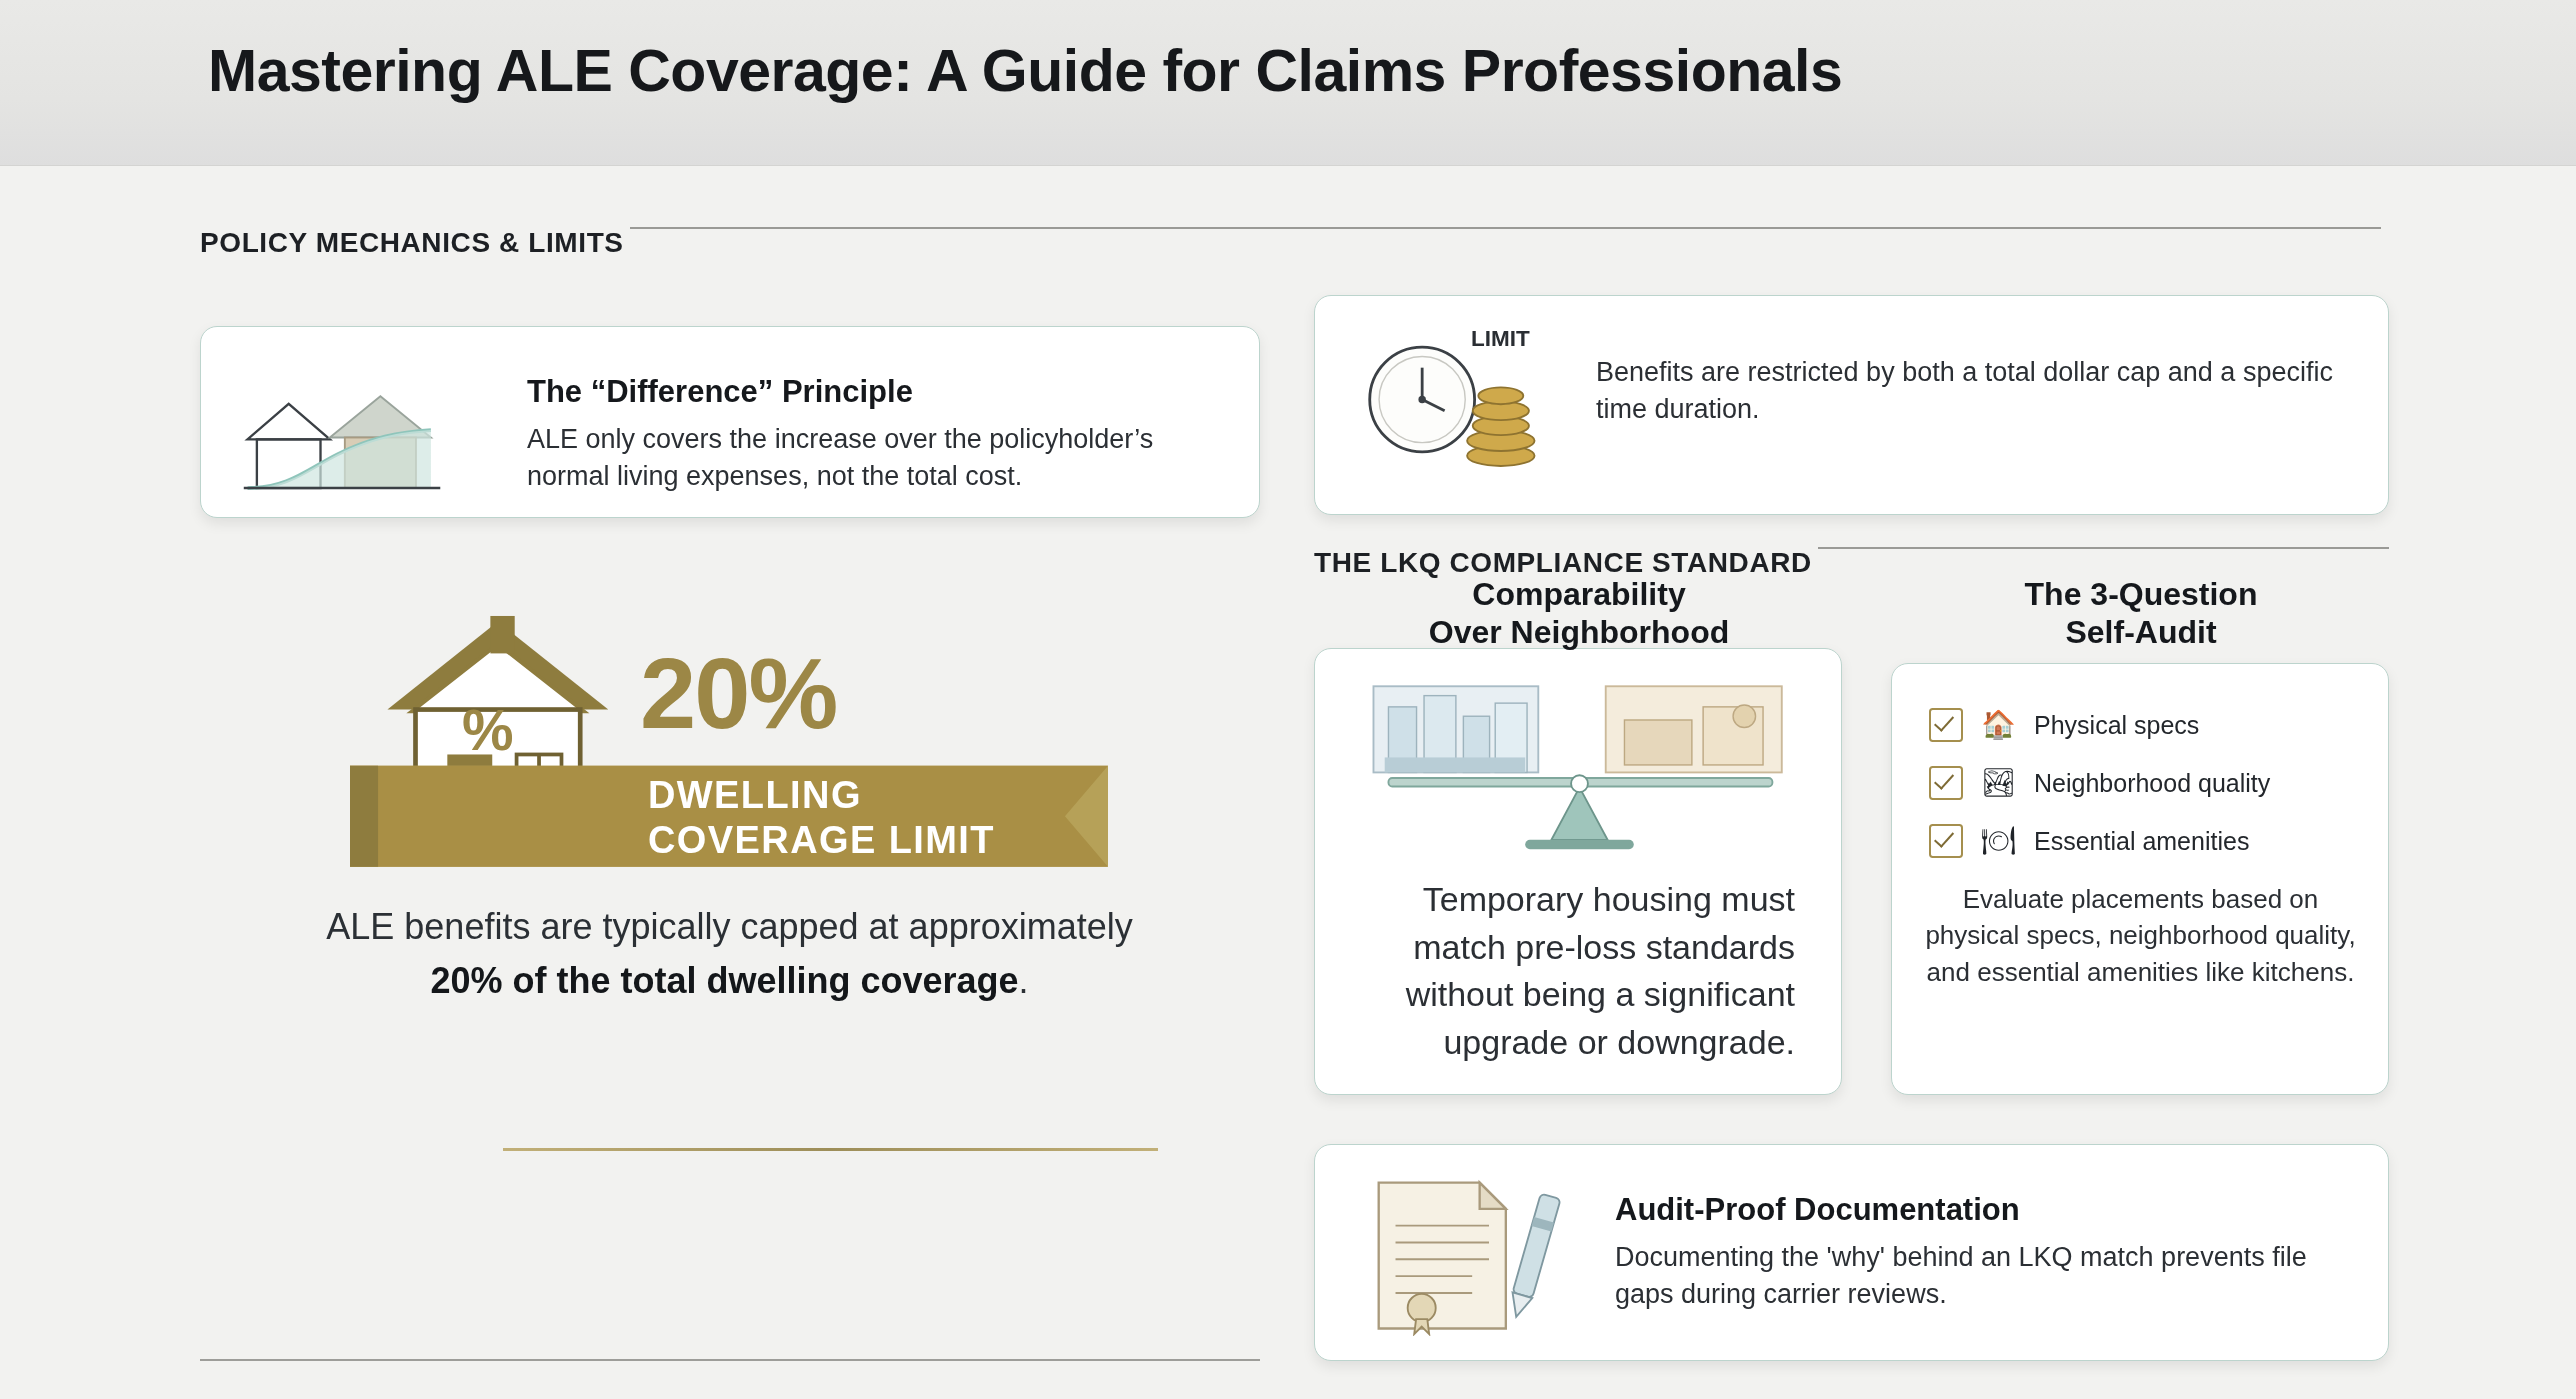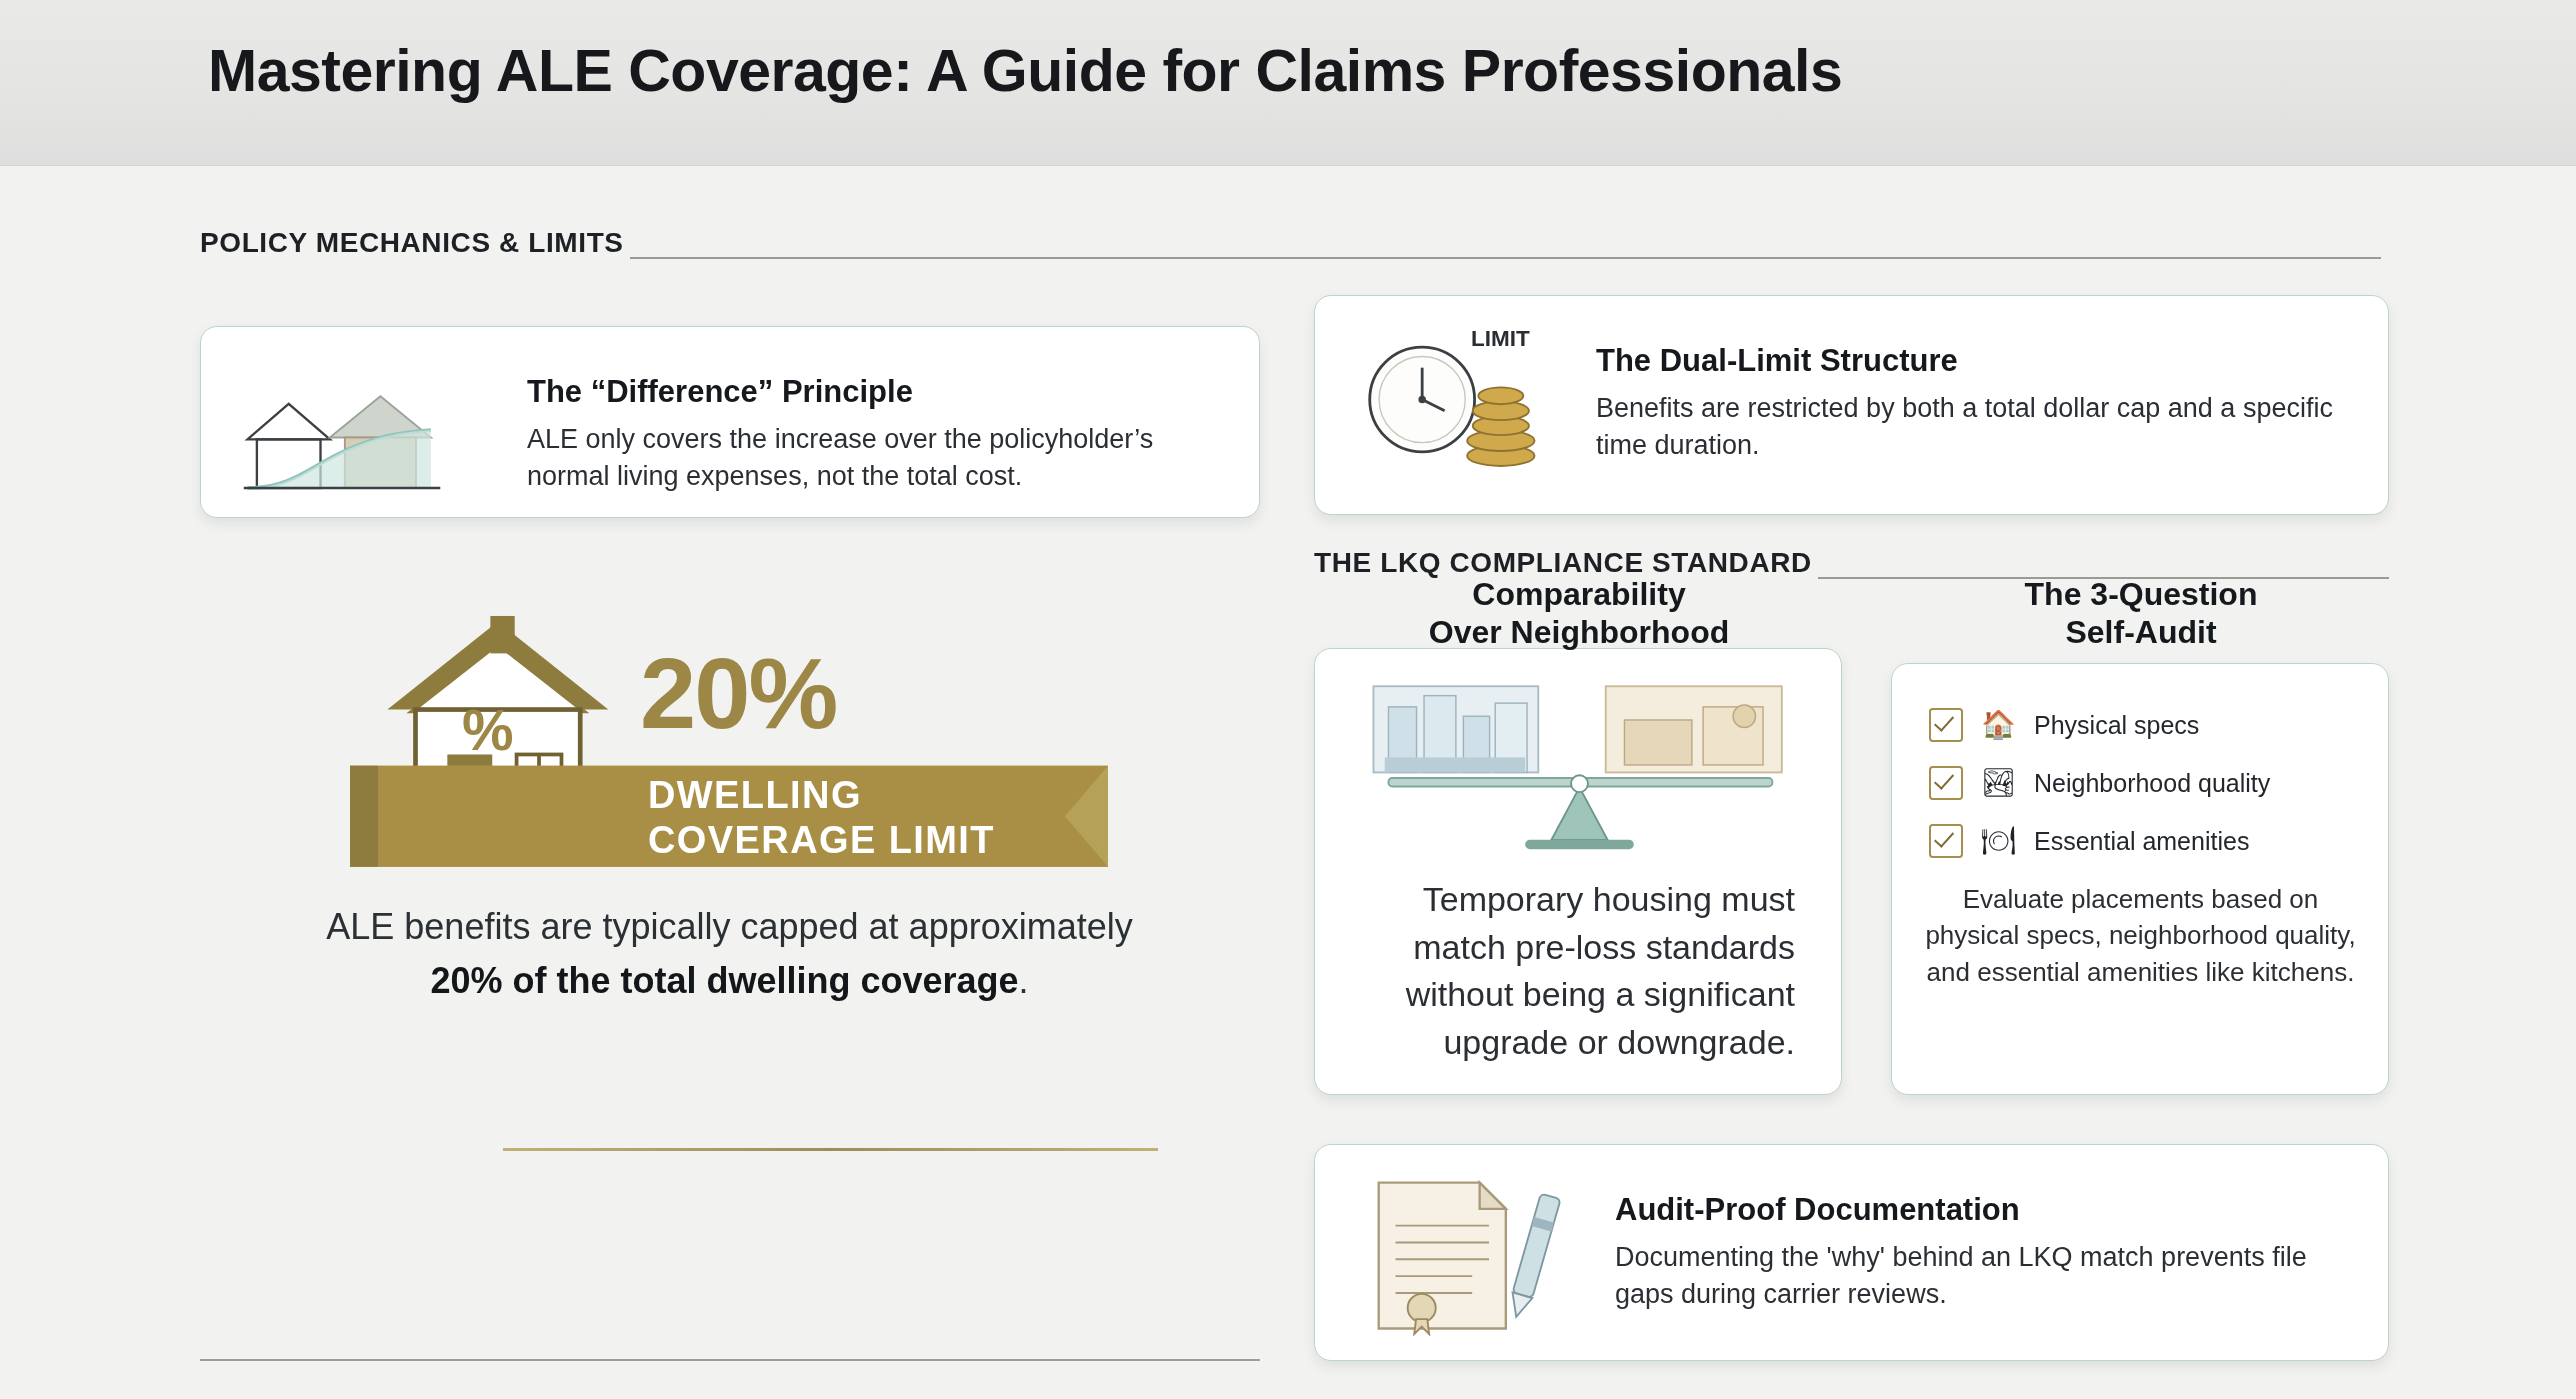--- a/index.html
+++ b/index.html
@@ -38,21 +38,21 @@
     font-weight: bold;
     letter-spacing: -0.5px;
     color: #16181b;
     white-space: nowrap;
   }
 
   
   .section-head {
     position: absolute;
     display: flex;
-    align-items: flex-end;
+    align-items: flex-start;
     gap: 6px;
   }
   .section-head .label {
     font-size: 28px;
     font-weight: bold;
     letter-spacing: 0.6px;
     color: #1d2024;
     white-space: nowrap;
   }
   .section-head .rule {
@@ -187,21 +187,20 @@
           <ellipse cx="160" cy="132" rx="36" ry="11"></ellipse>
           <ellipse cx="160" cy="116" rx="36" ry="11"></ellipse>
           <ellipse cx="160" cy="100" rx="30" ry="10"></ellipse>
           <ellipse cx="160" cy="84" rx="30" ry="10"></ellipse>
           <ellipse cx="160" cy="68" rx="24" ry="9"></ellipse>
         </g>
       </svg>
       <div style="position:absolute; left:120px; top:-5.6px; font-size:22.5px; font-weight:bold; color:#2a2e33;">LIMIT</div>
     </div>
     <div class="txt">
-      <div class="card-title">The Dual-Limit Structure</div>
       <div class="card-body" style="margin-top:11.2px;">Benefits are restricted by both a total dollar cap and a specific time duration.</div>
     </div>
   </div>
 
   <div class="section-head" id="sec-lkq">
     <div class="label">THE LKQ COMPLIANCE STANDARD</div>
     <div class="rule"></div>
   </div>
 
   <div class="card" id="card-comparability">

